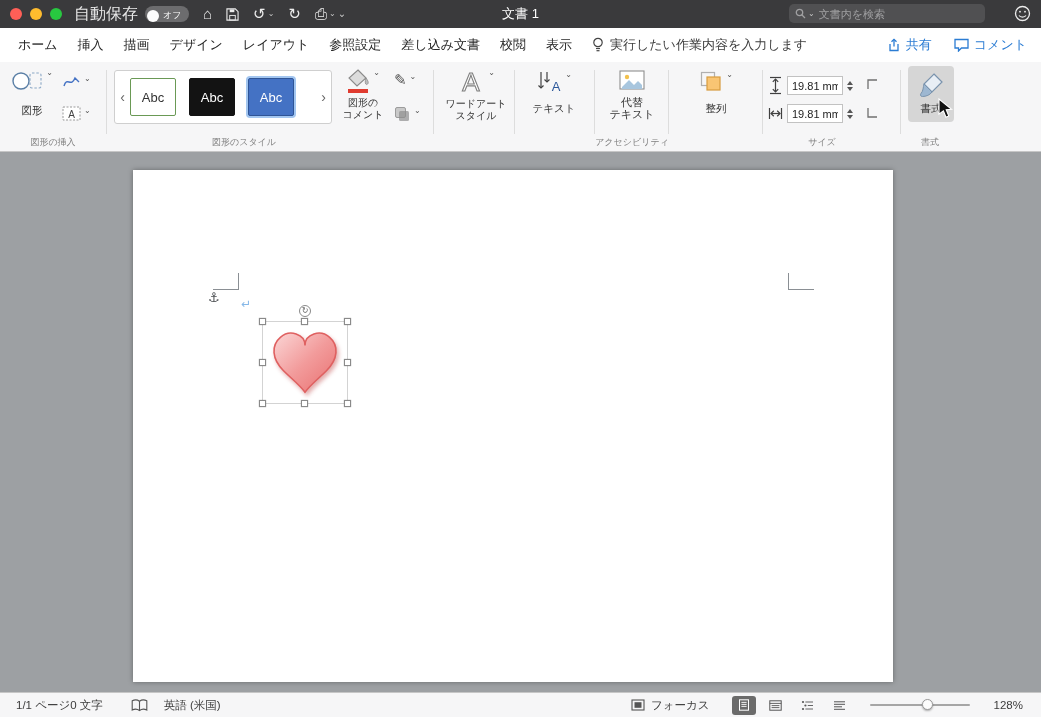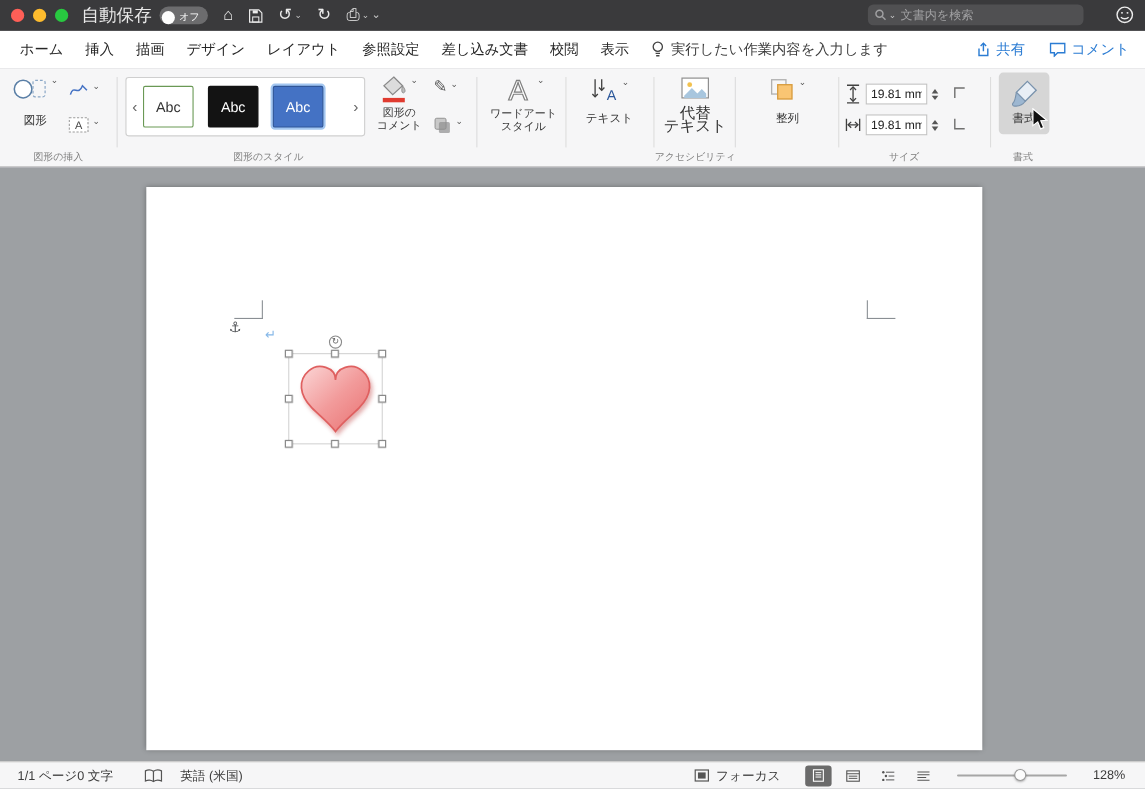--- a/index.html
+++ b/index.html
@@ -114,20 +114,21 @@
     <span class="tb-icon">
         <span>↺</span>
         <span class="tb-chev">⌄</span>
       </span>
     <span class="tb-icon">↻</span>
     <span class="tb-icon">
         <span>⎙</span>
         <span class="tb-chev">⌄</span>
       </span>
     <span class="tb-icon tb-chev" style="font-size:10px;">⌄</span>
+    <div class="tb-title">文書 1</div>
     <div class="tb-search">
       <svg width="11" height="11" viewBox="0 0 11 11">
           <circle cx="4.5" cy="4.5" r="3.2" fill="none" stroke="#a0a0a2" stroke-width="1.3"></circle>
           <line x1="7" y1="7" x2="10" y2="10" stroke="#a0a0a2" stroke-width="1.3"></line>
         </svg>
       <span class="tb-chev">⌄</span>
       <input type="text" placeholder="文書内を検索" style="">
     </div>
     <span class="tb-smiley">
       <svg width="17" height="17" viewBox="0 0 17 17">
@@ -271,21 +272,21 @@
       <span class="rlabel" style="margin-top:8px;">テキスト</span>
     </div>
     <div class="rsep" style="left:594px;"></div>
 
     <div class="rbtn" style="left:602px; top:8px; width:60px;">
       <svg width="26" height="22" viewBox="0 0 26 22">
           <rect x="1" y="1" width="24" height="18" fill="#fff" stroke="#8f8f8f" stroke-width="1.1"></rect>
           <circle cx="8" cy="7" r="2.2" fill="#f2c14e"></circle>
           <path d="M3 17 L10 10 L15 15 L19 11 L23 15 V19 H3 Z" fill="#a8c6de"></path>
         </svg>
-      <span class="rlabel" style="margin-top:4px; font-size:14px;">代替
+      <span class="rlabel" style="margin-top:4px; font-size:11px;">代替
 テキスト</span>
     </div>
     <div class="glabel" style="left:582px; width:100px;">アクセシビリティ</div>
     <div class="rsep" style="left:668px;"></div>
 
     <div class="rbtn" style="left:690px; top:8px; width:52px;">
       <span class="iconrow">
         <svg width="24" height="24" viewBox="0 0 24 24">
             <rect x="2.5" y="2.5" width="13" height="13" fill="none" stroke="#b0b0b0" stroke-width="1.2"></rect>
             <rect x="8" y="7" width="13" height="13" fill="#f9c573" stroke="#d89c3e" stroke-width="1.2"></rect>

